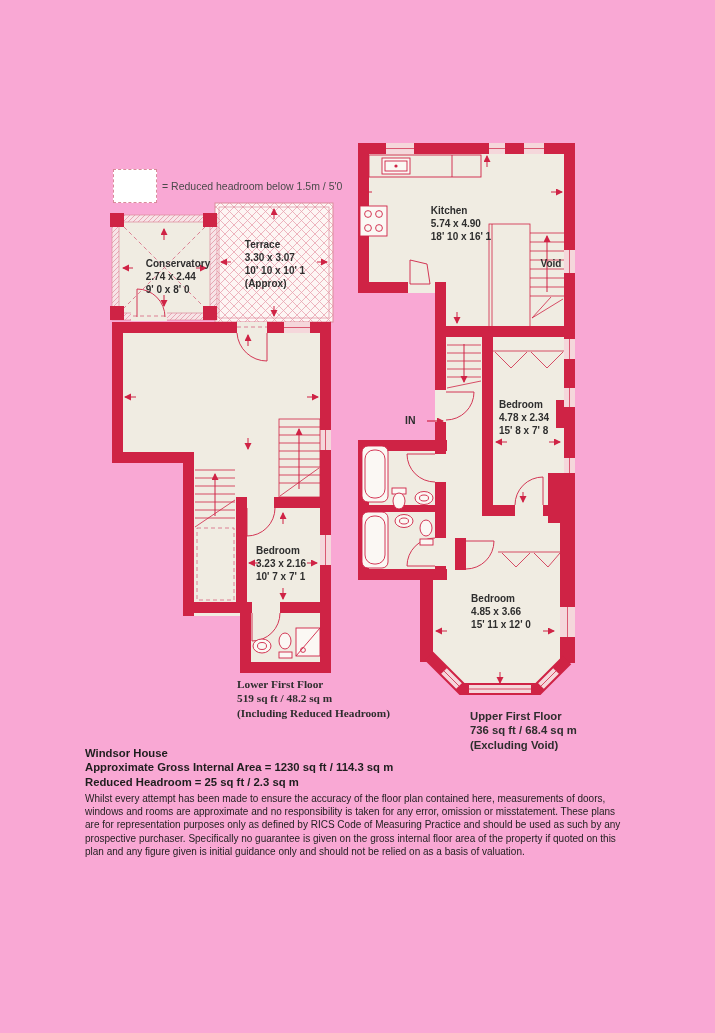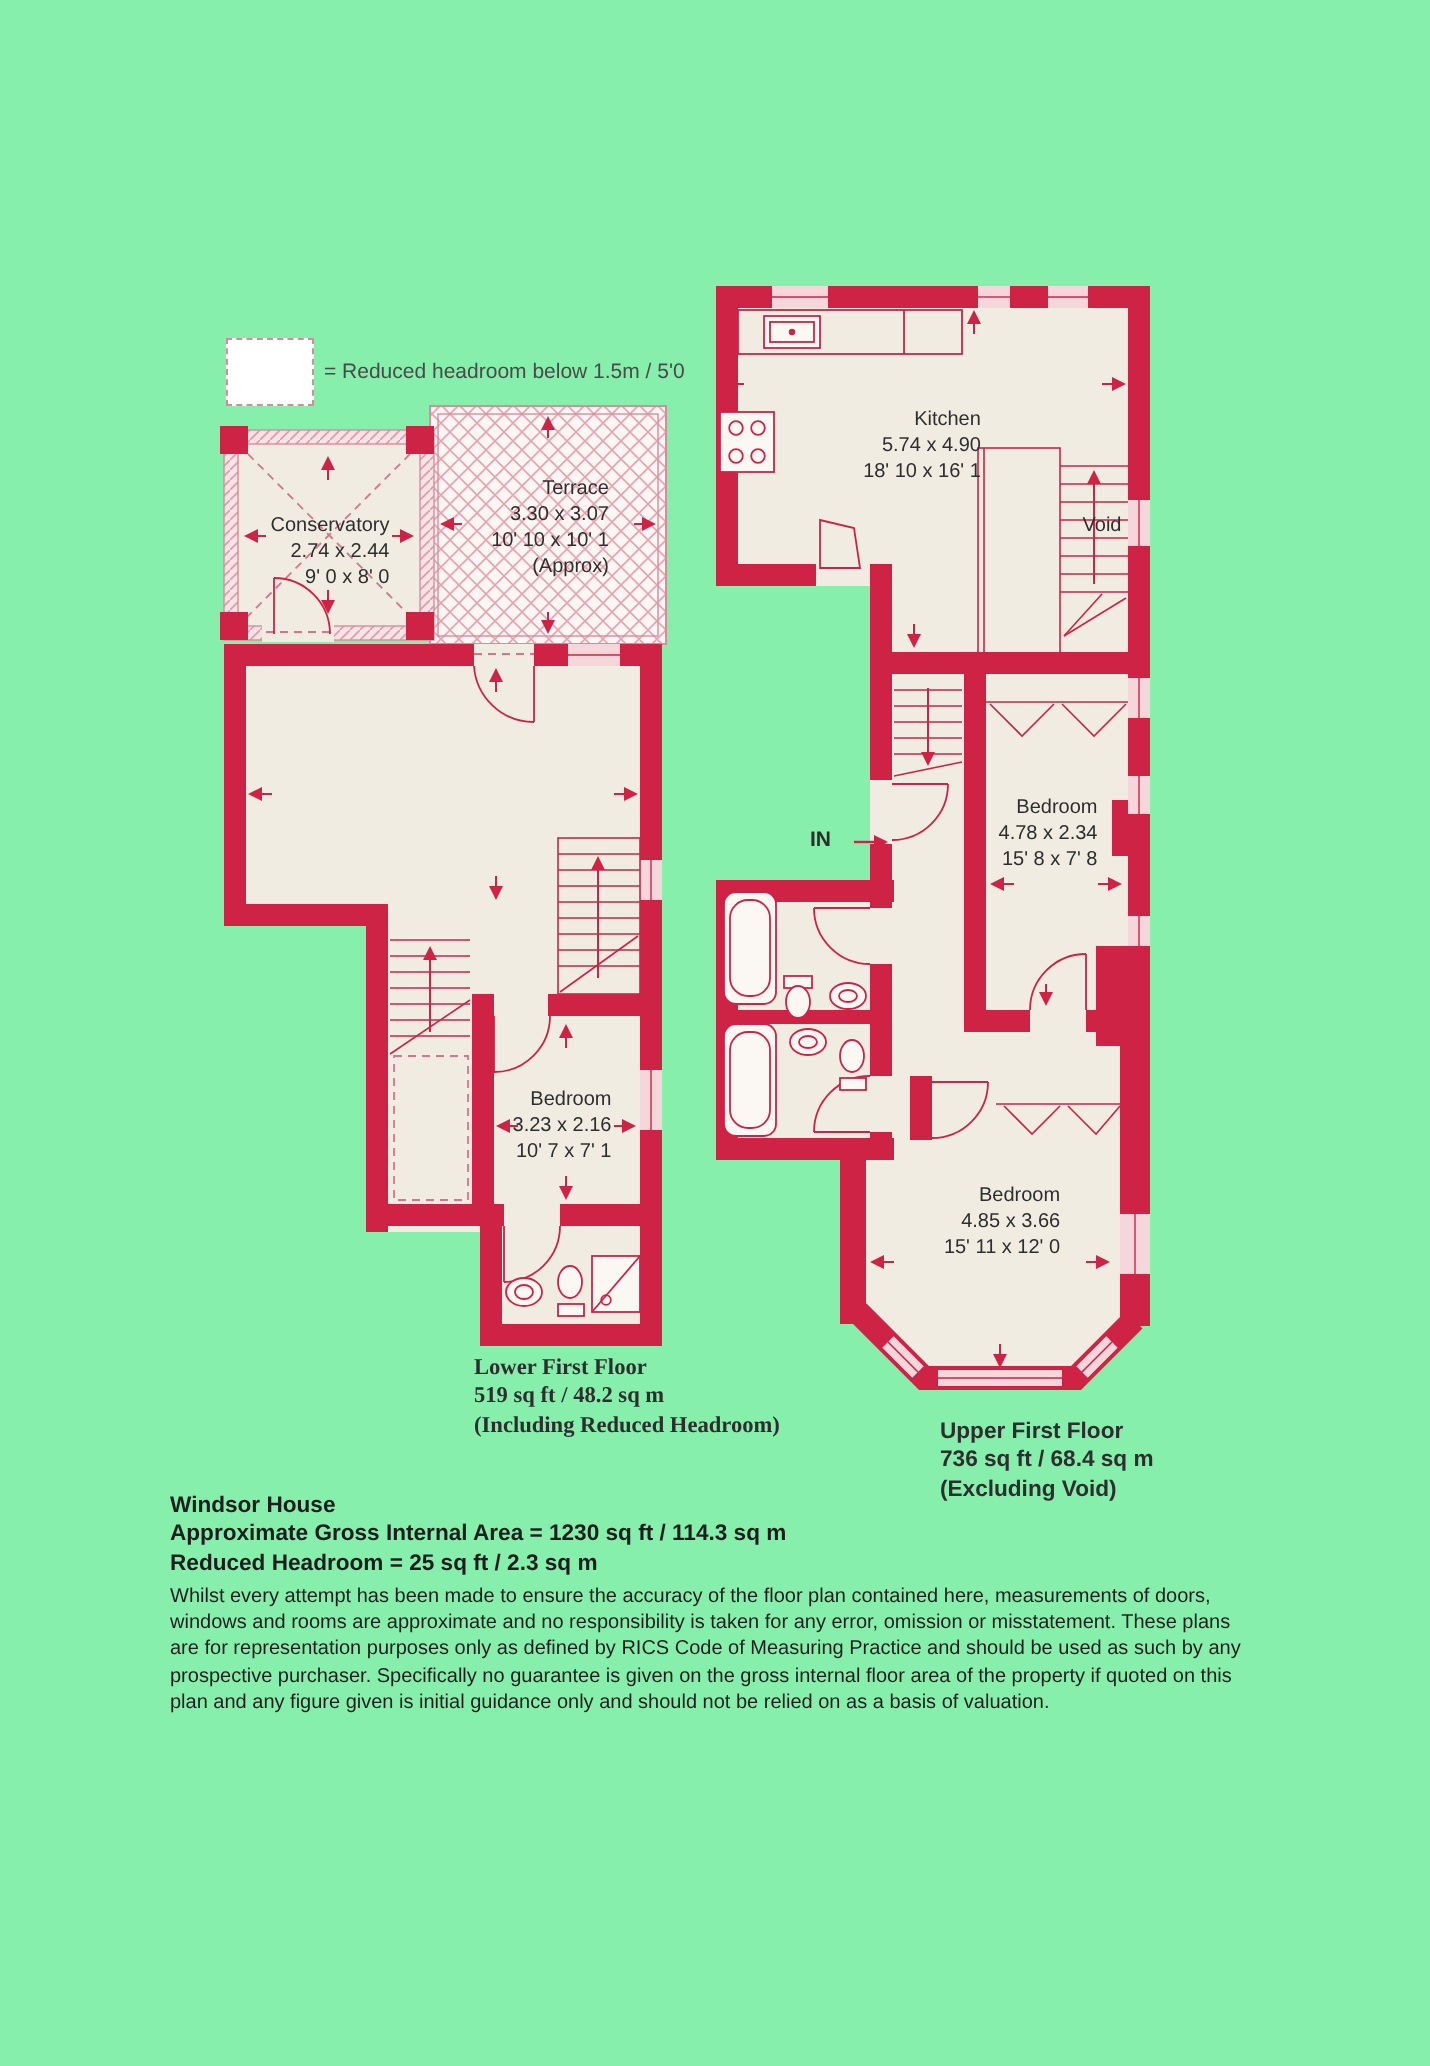--- a/index.html
+++ b/index.html
@@ -1,20 +1,20 @@
 <!DOCTYPE html>
 <html><head>
 <meta charset="utf-8">
 <style>
   html,body{margin:0;padding:0;background:#fff;}
-  #canvas{position:relative;width:715px;height:1033px;background:#86efac;overflow:hidden;
+  #canvas{position:relative;width:715px;height:1033px;background:#f9a8d4;overflow:hidden;
           font-family:"Liberation Sans", sans-serif;}
   #plan-svg{position:absolute;left:0;top:0;}
-  .room-label{position:absolute;transform:translate(-50%,-50%);text-align:right;
-              font-weight:normal;font-size:10px;line-height:13px;color:#2e2e2e;white-space:nowrap;}
+  .room-label{position:absolute;transform:translate(-50%,-50%);text-align:left;
+              font-weight:bold;font-size:10px;line-height:13px;color:#2e2e2e;white-space:nowrap;}
   .room-label.wrap{white-space:normal;width:78px;}
   .floor-label{position:absolute;font-weight:bold;font-size:11.3px;line-height:14.3px;color:#2e2e2e;}
   .legend-box{position:absolute;left:113px;top:169px;width:42px;height:32px;
               border:1px dashed #d98a9a;background:#fff;}
   .legend-text{position:absolute;left:162px;top:180px;font-size:10.5px;color:#4a4a4a;}
   .in-label{position:absolute;left:405px;top:414px;font-weight:bold;font-size:10.5px;color:#2e2e2e;}
   #footer{position:absolute;left:85px;top:746px;width:548px;color:#1e1e1e;}
   .summary-line{font-weight:bold;font-size:11.3px;line-height:14.4px;color:#1e1e1e;}
   .disclaimer{margin-top:3px;font-size:10px;line-height:13.1px;color:#1e1e1e;width:545px;}
   #brand{position:absolute;right:84px;top:746px;text-align:right;}
@@ -345,21 +345,21 @@
       <line x1="457" y1="312" x2="457" y2="323" marker-end="url(#ah)"></line>
       <line x1="507" y1="442" x2="496" y2="442" marker-end="url(#ah)"></line>
       <line x1="549" y1="442" x2="560" y2="442" marker-end="url(#ah)"></line>
       <line x1="523" y1="492" x2="523" y2="502" marker-end="url(#ah)"></line>
       <line x1="447" y1="631" x2="436" y2="631" marker-end="url(#ah)"></line>
       <line x1="543" y1="631" x2="554" y2="631" marker-end="url(#ah)"></line>
       <line x1="500" y1="672" x2="500" y2="683" marker-end="url(#ah)"></line>
     </g>
   </svg>
 
-  <div class="room-label" style="left:165px;top:276px;">
+  <div class="room-label" style="left:178px;top:276px;">
     <div>Conservatory</div>
     <div>2.74 x 2.44</div>
     <div>9' 0 x 8' 0</div>
   </div>
   <div class="room-label" style="left:275px;top:264px;">
     <div>Terrace</div>
     <div>3.30 x 3.07</div>
     <div>10' 10 x 10' 1</div>
     <div>(Approx)</div>
   </div>

